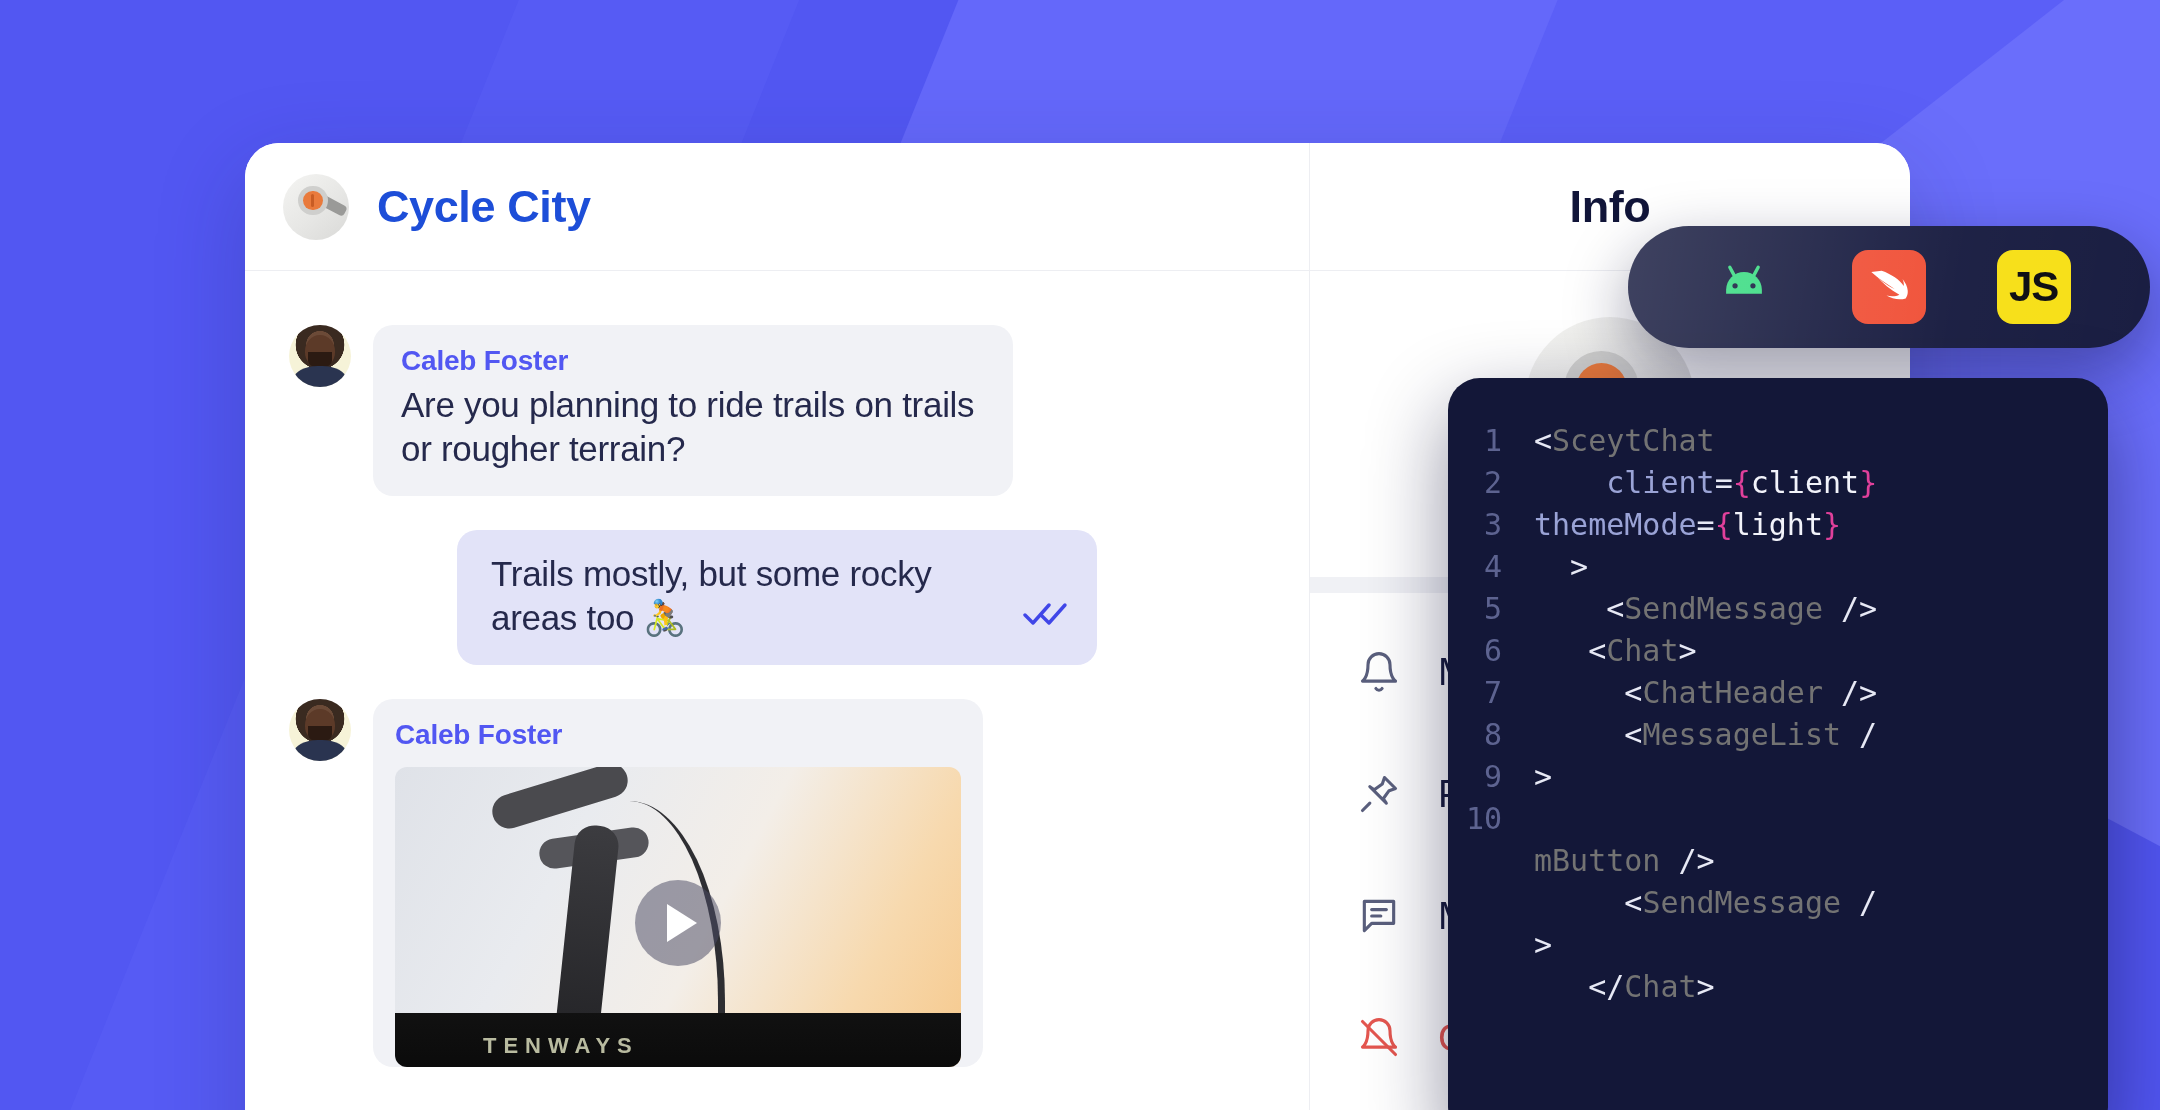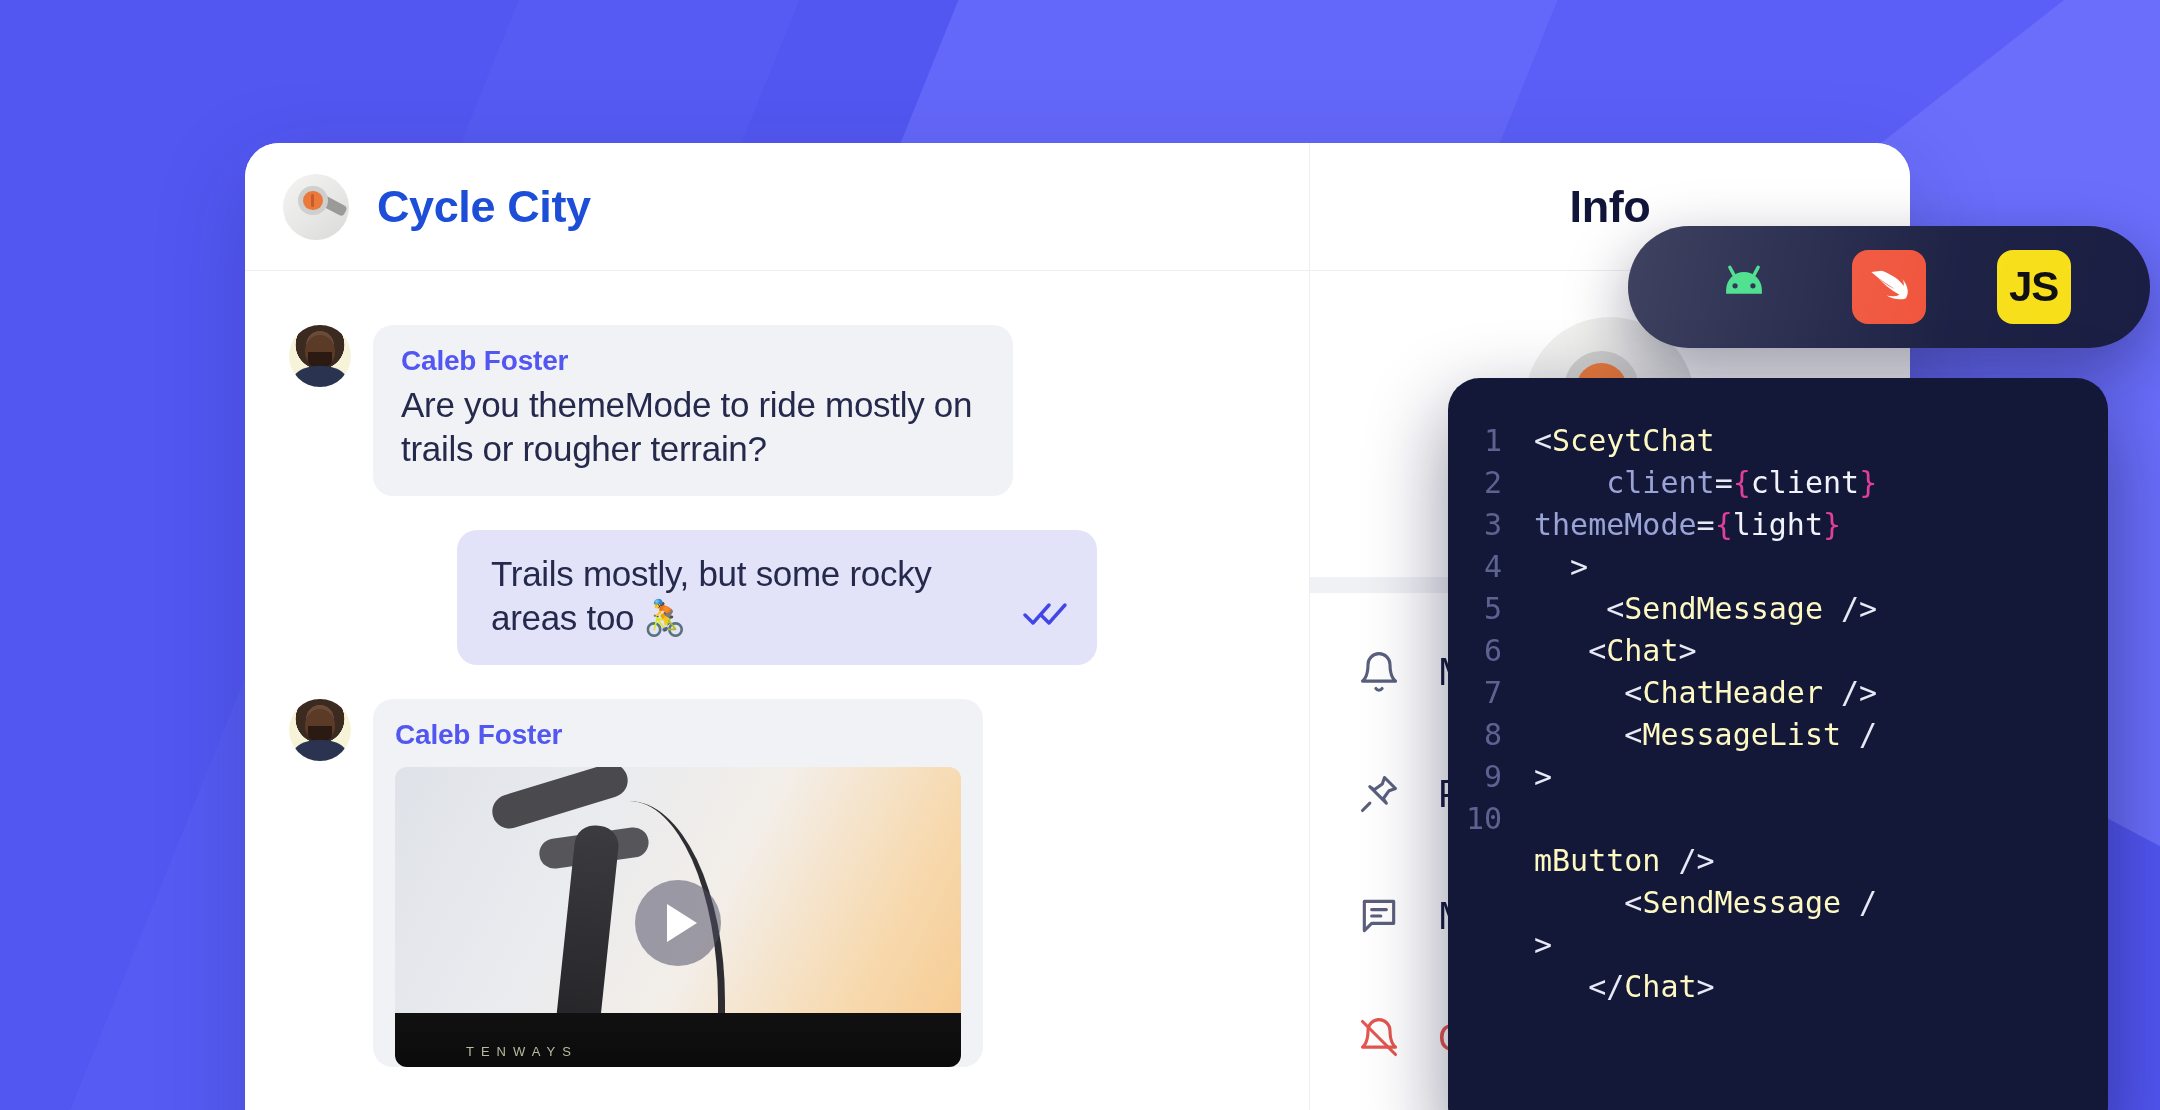--- a/index.html
+++ b/index.html
@@ -83,22 +83,22 @@
                      background:#4a4a4e; border-radius:18px; transform:rotate(-17deg); }
   .media .bar-tube2 { position:absolute; left:144px; top:66px; width:110px; height:30px;
                      background:#55555a; border-radius:16px; transform:rotate(-8deg); }
   .media .stem2 { position:absolute; left:168px; top:58px; width:44px; height:260px;
                   background:linear-gradient(180deg,#3c3c40,#1f1f22); border-radius:20px;
                   transform:rotate(6deg); }
   .media .cable { position:absolute; left:210px; top:34px; width:120px; height:250px;
                   border-right:7px solid #2e2e32; border-radius:0 80% 0 0; }
   .media .deck { position:absolute; left:0; bottom:0; width:100%; height:54px;
                  background:linear-gradient(180deg,#111 0%,#0b0b0b 100%); }
-  .media .brand { position:absolute; left:71px; bottom:8px; font-size:13px;
-                  letter-spacing:7px; color:#b9bba0; font-weight:400; }
+  .media .brand { position:absolute; left:88px; bottom:8px; font-size:22px;
+                  letter-spacing:7px; color:#b9bba0; font-weight:700; }
   .media .play { position:absolute; left:50%; top:52%; transform:translate(-50%,-50%);
                  width:86px; height:86px; border-radius:50%;
                  background:rgba(74,74,100,.52); display:flex; align-items:center;
                  justify-content:center; }
   .media .play .tri { width:0; height:0; margin-left:7px;
                       border-left:30px solid #fff;
                       border-top:19px solid transparent;
                       border-bottom:19px solid transparent; }
 
   
@@ -141,21 +141,21 @@
     position:absolute; left:1448px; top:378px; width:660px; height:760px;
     background:#131738; border-radius:32px; overflow:hidden;
     box-shadow:0 30px 80px rgba(10,12,48,.45);
     padding:42px 0 0 0;
   }
   .cline { display:flex; font-family:"DejaVu Sans Mono", monospace;
            font-size:30px; line-height:42px; }
   .cno { width:86px; flex:none; text-align:right; padding-right:32px;
          color:#5D6390; }
   .ccode { white-space:pre; }
-  .tag   { color:#fef9c3;text-align:right; }
+  .tag   { color:#737373;text-align:right; }
   .attr  { color:#9AA3D6; }
   .punc  { color:#E7E9F5; }
   .brace { color:#E0409B; }
   .val   { color:#F2F3FA; }
 </style>
 </head>
 <body>
 
 <div class="bg">
   <div class="stripe s1"></div>
@@ -181,21 +181,21 @@
       <div class="msgs">
 
         <div class="row">
           <div class="av">
             <div class="head"></div>
               <div class="beard"></div>
               <div class="body"></div>
           </div>
           <div class="bubble in">
             <div class="sender">Caleb Foster</div>
-            <div class="btext">Are you themeMode to ride mostly on trails or rougher terrain?</div>
+            <div class="btext">Are you planning to ride trails on trails or rougher terrain?</div>
           </div>
         </div>
 
         <div class="row out">
           <div class="bubble out">
             <div class="out-line">
               <div class="btext">Trails mostly, but some rocky areas too 🚴</div>
               <span class="ticks">
                 <svg width="46" height="26" viewBox="0 0 46 26">
                   <path d="M2 14 L10 22 L26 4" fill="none" stroke="#4046E8" stroke-width="3.4" stroke-linecap="round" stroke-linejoin="round"></path>

